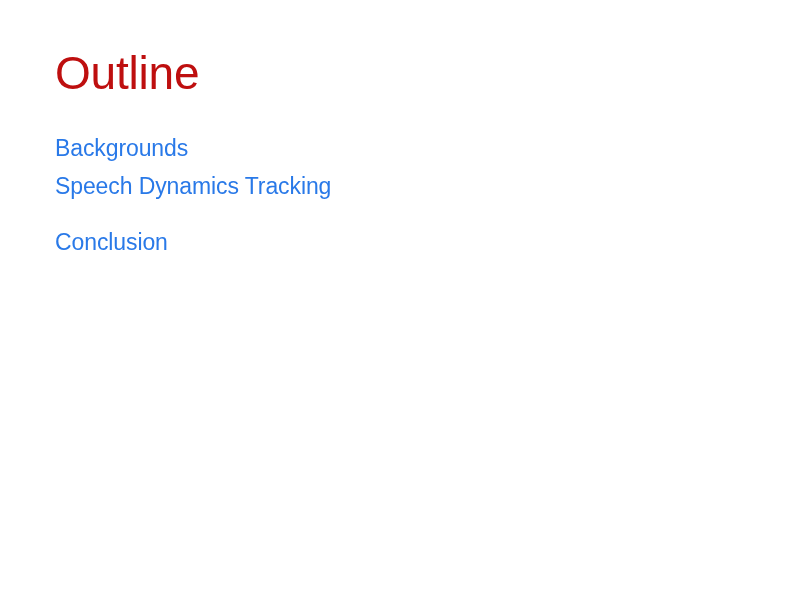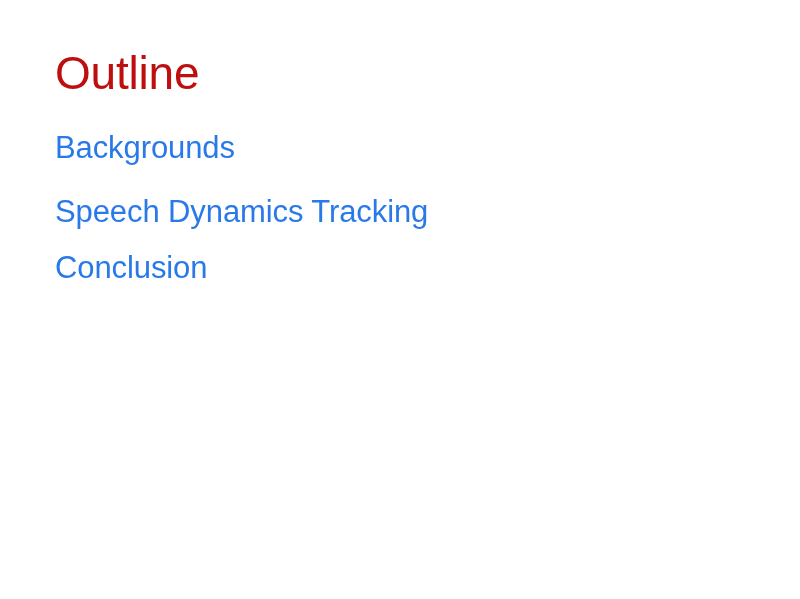--- a/index.html
+++ b/index.html
@@ -45,30 +45,30 @@
     margin: 0;
     padding: 0;
     list-style: none;
     width: 700px;
   }
 
   .outline-item {
     margin: 0;
     padding: 0;
     font-weight: 400;
-    font-size: 31px;
+    font-size: 23px;
     line-height: 38px;
     letter-spacing: -0.1px;
     color: #2979E8;
     white-space: nowrap;
   }
 
   
   .outline-item.gap-lg { margin-top: 31px; }
-  .outline-item.gap-md { margin-top: 26px; }
+  .outline-item.gap-md { }
   .outline-item.gap-xl { margin-top: 32px; }
   .outline-item.gap-sm { margin-top: 18px; }
 </style>
 </head>
 <body>
 
 <div id="slide" style="background: rgb(255, 255, 255);">
 
   <h1 id="slide-title" style="color: rgb(190, 15, 15);">Outline</h1>
 

